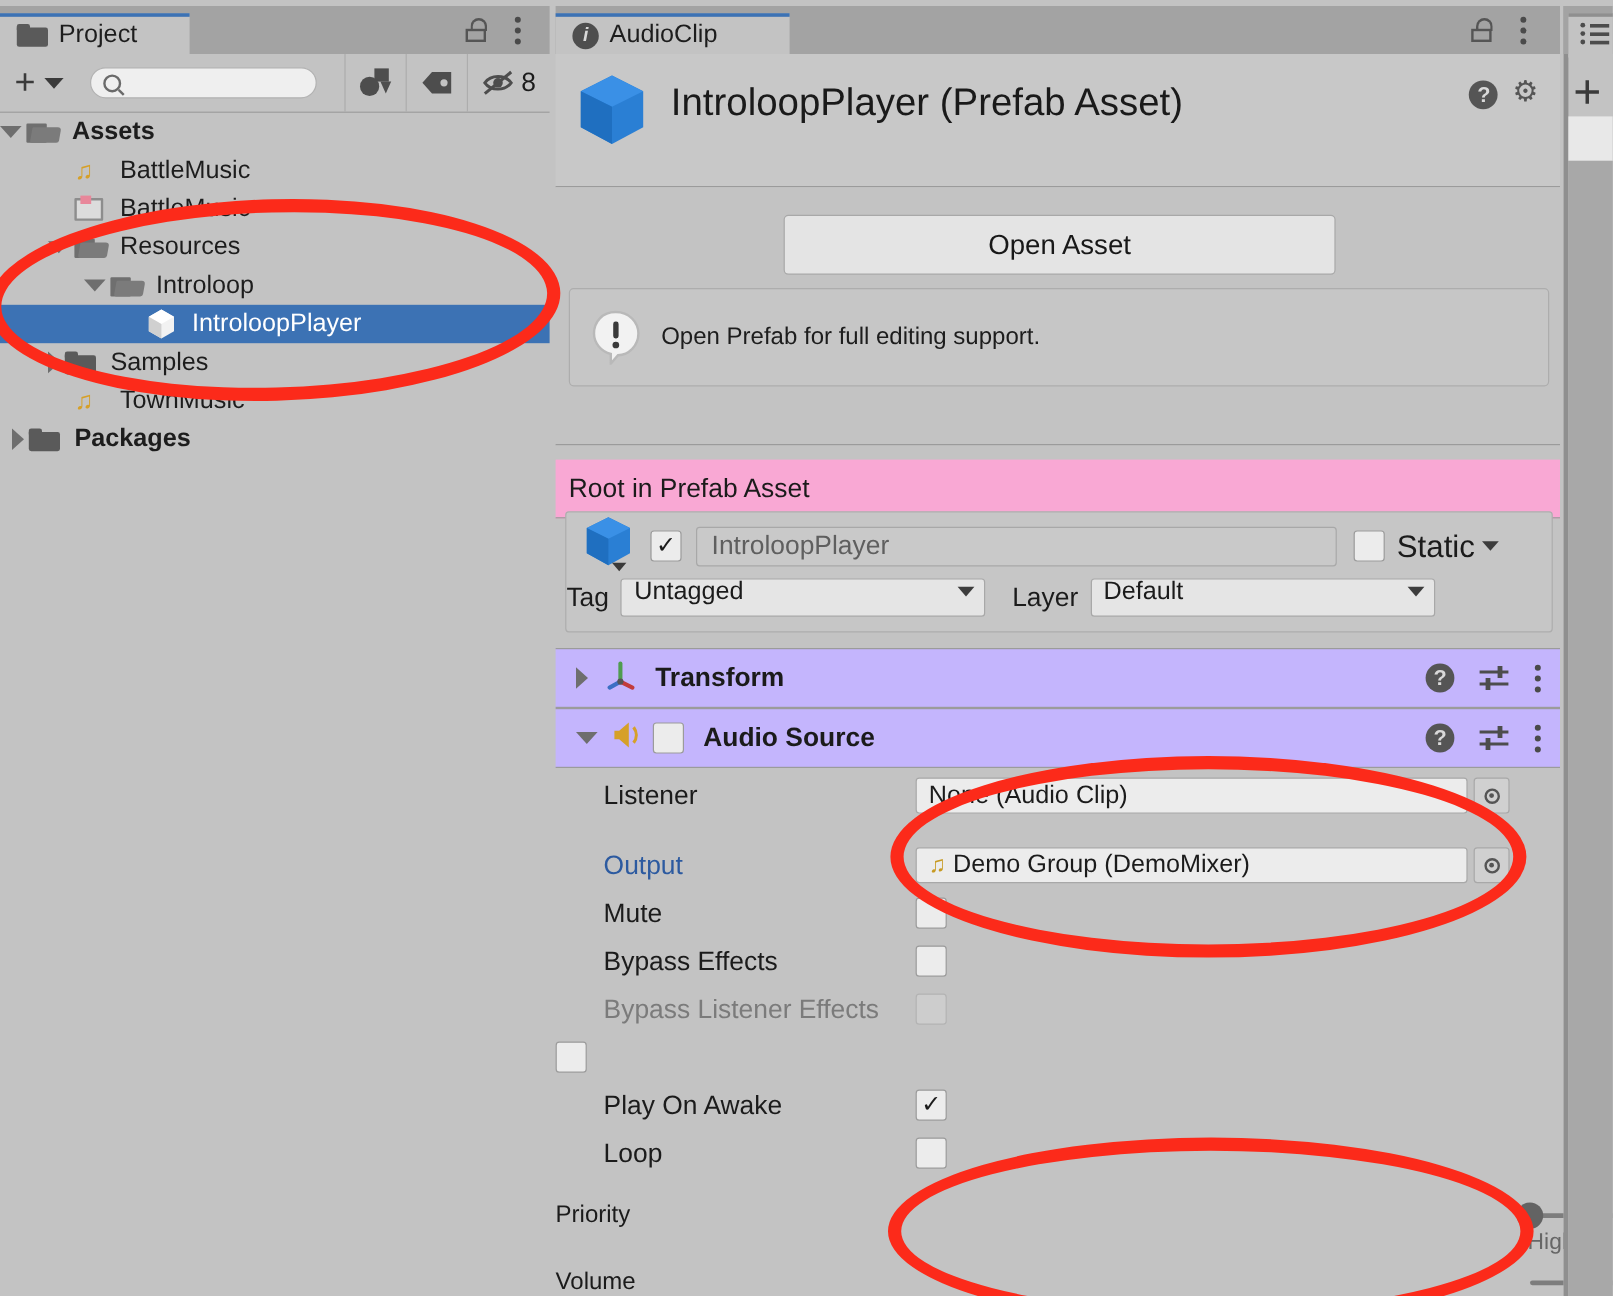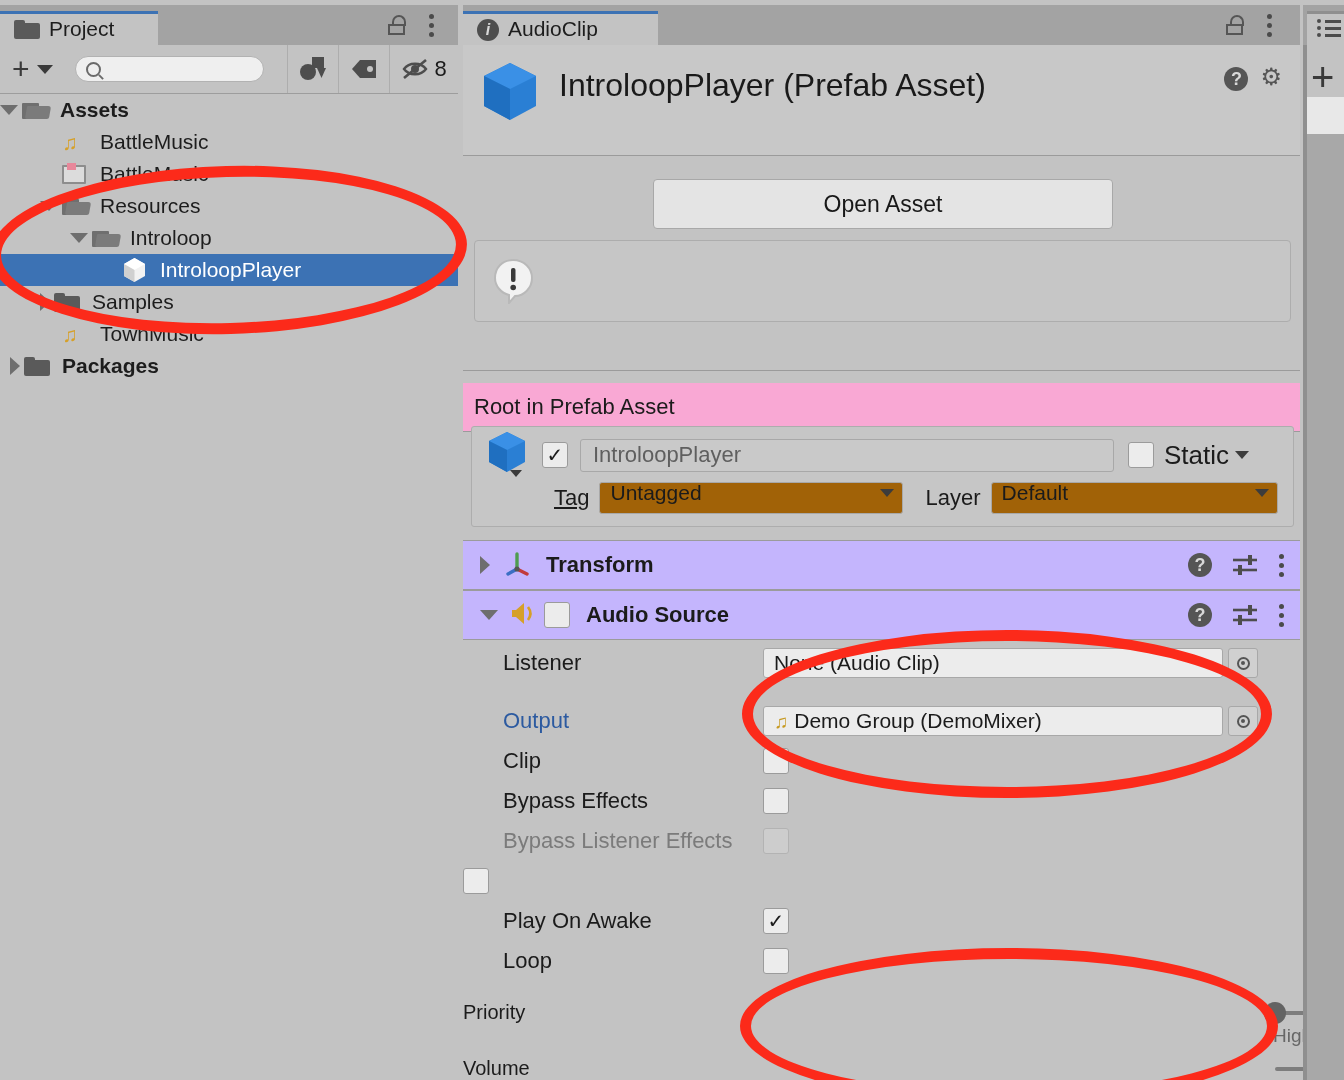--- a/index.html
+++ b/index.html
@@ -98,21 +98,21 @@
   .go-r1{position:absolute;left:0;top:8px;width:100%;height:40px;display:flex;align-items:center;}
   .go-r2{position:absolute;left:0;top:52px;width:100%;height:38px;display:flex;align-items:center;}
   .chk{width:26px;height:26px;background:#ececec;border:1px solid #9b9b9b;border-radius:3px;
        display:flex;align-items:center;justify-content:center;box-sizing:border-box;flex:none;}
   .chk.on:after{content:"✓";font-size:20px;color:#1b1b1b;line-height:1;}
   .chk.dim{background:#cdcdcd;border-color:#b3b3b3;}
   .namefield{height:33px;background:#c9c9c9;border:1px solid #a8a8a8;border-radius:3px;
              display:flex;align-items:center;padding-left:12px;box-sizing:border-box;
              font-size:22px;color:#5f5f5f;}
   .statlbl{font-size:26px;margin-left:10px;}
-  .dropdown{height:32px;background:#a16207;border:1px solid #a8a8a8;border-radius:3px;
+  .dropdown{height:32px;background:#e5e5e5;border:1px solid #a8a8a8;border-radius:3px;
             display:flex;align-items:center;padding:0 8px 11px 10px;box-sizing:border-box;font-size:21px;}
   .dd-arrow{width:0;height:0;border-left:7px solid transparent;border-right:7px solid transparent;
             border-top:8px solid #3c3c3c;margin-left:auto;}
   .lbl{font-size:22px;}
 
   .comphdr{position:absolute;left:0;width:837px;height:48px;background:#c4b5fd;
            border-top:1px solid #9b9b9b;border-bottom:1px solid #9b9b9b;display:flex;align-items:center;}
   .comphdr .cname{font-weight:bold;font-size:22px;margin-left:16px;}
   .hdr-icons{margin-left:auto;display:flex;align-items:center;gap:20px;margin-right:16px;}
   .slidersico{width:26px;height:22px;position:relative;}
@@ -307,20 +307,21 @@
     <div class="openprefab-wrap">
       <div class="btn-openprefab">Open Asset</div>
       <div class="helpbox">
         <span class="bang">
           <svg width="46" height="46" viewBox="0 0 46 46">
             <path d="M22 2 C33 2 41 10 41 20 C41 30 33 38 24 38 L18 45 L18 37 C10 35 4 28 4 20 C4 10 11 2 22 2 Z" fill="#f2f2f2" stroke="#b9b9b9" stroke-width="2"></path>
             <rect x="20" y="10" width="4.5" height="14" rx="2" fill="#3a3a3a"></rect>
             <circle cx="22.2" cy="29.5" r="2.8" fill="#3a3a3a"></circle>
           </svg>
         </span>
+        <span class="helptext">Open Prefab for full editing support.</span>
       </div>
     </div>
 
     <div class="rootrow">
       <span>Root in Prefab Asset</span>
     </div>
 
     <div class="goblock">
       <div class="go-r1">
         <span style="margin-left:14px;position:relative;">
@@ -331,21 +332,21 @@
           </svg>
           <span style="position:absolute;left:24px;top:40px;width:0;height:0;border-left:6px solid transparent;border-right:6px solid transparent;border-top:7px solid #3a3a3a;"></span>
         </span>
         <span class="chk on" style="margin-left:14px;"></span>
         <span class="namefield" style="margin-left:12px;width:534px;">IntroloopPlayer</span>
         <span class="chk" style="margin-left:14px;"></span>
         <span class="statlbl">Static</span>
         <span style="margin-left:6px;margin-right:12px;width:0;height:0;border-left:7px solid transparent;border-right:7px solid transparent;border-top:8px solid #3c3c3c;"></span>
       </div>
       <div class="go-r2">
-        <span class="lbl" style="margin-left:82px;text-decoration:underline;">Tag</span>
+        <span class="lbl" style="">Tag</span>
         <span class="dropdown" style="margin-left:10px;width:304px;">
           <span>Untagged</span>
           <span class="dd-arrow"></span>
         </span>
         <span class="lbl" style="margin-left:22px;">Layer</span>
         <span class="dropdown" style="margin-left:10px;width:287px;">
           <span>Default</span>
           <span class="dd-arrow"></span>
         </span>
       </div>
@@ -422,21 +423,21 @@
         <span class="mixico">♫</span>
         <span>Demo Group (DemoMixer)</span>
       </span>
       <span class="objpick">
           <i></i>
         </span>
     </div>
 
     <div id="toggles">
         <div class="prop" style="top: 736px;">
-          <span class="pl">Clip</span>
+          <span class="pl">Mute</span>
           <span class="chk"></span>
         </div>
         <div class="prop" style="top: 776px;">
           <span class="pl">Bypass Effects</span>
           <span class="chk"></span>
         </div>
         <div class="prop" style="top: 816px;">
           <span class="pl dim">Bypass Listener Effects</span>
           <span class="chk dim"></span>
         </div>

